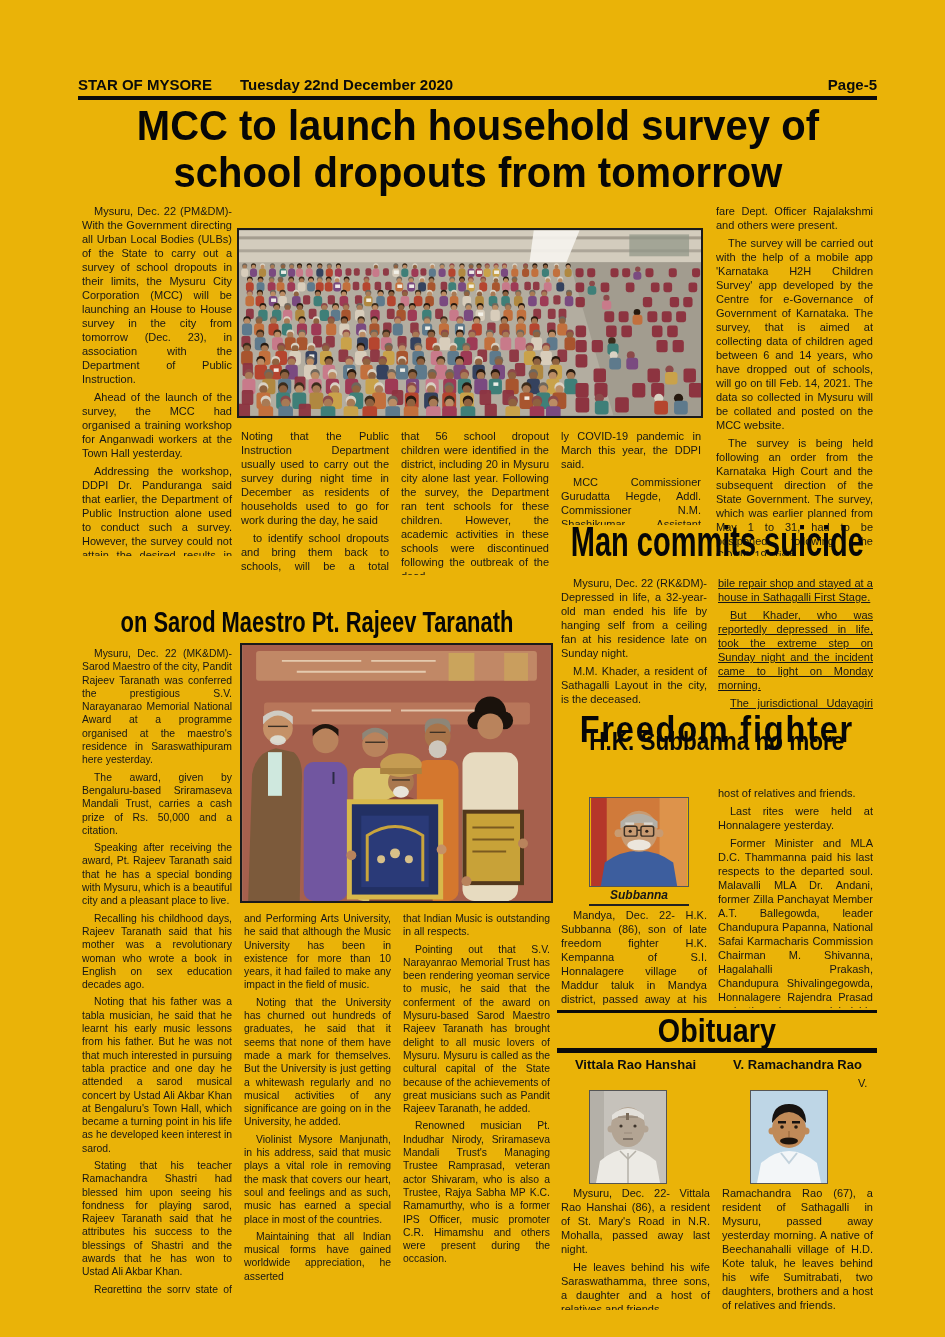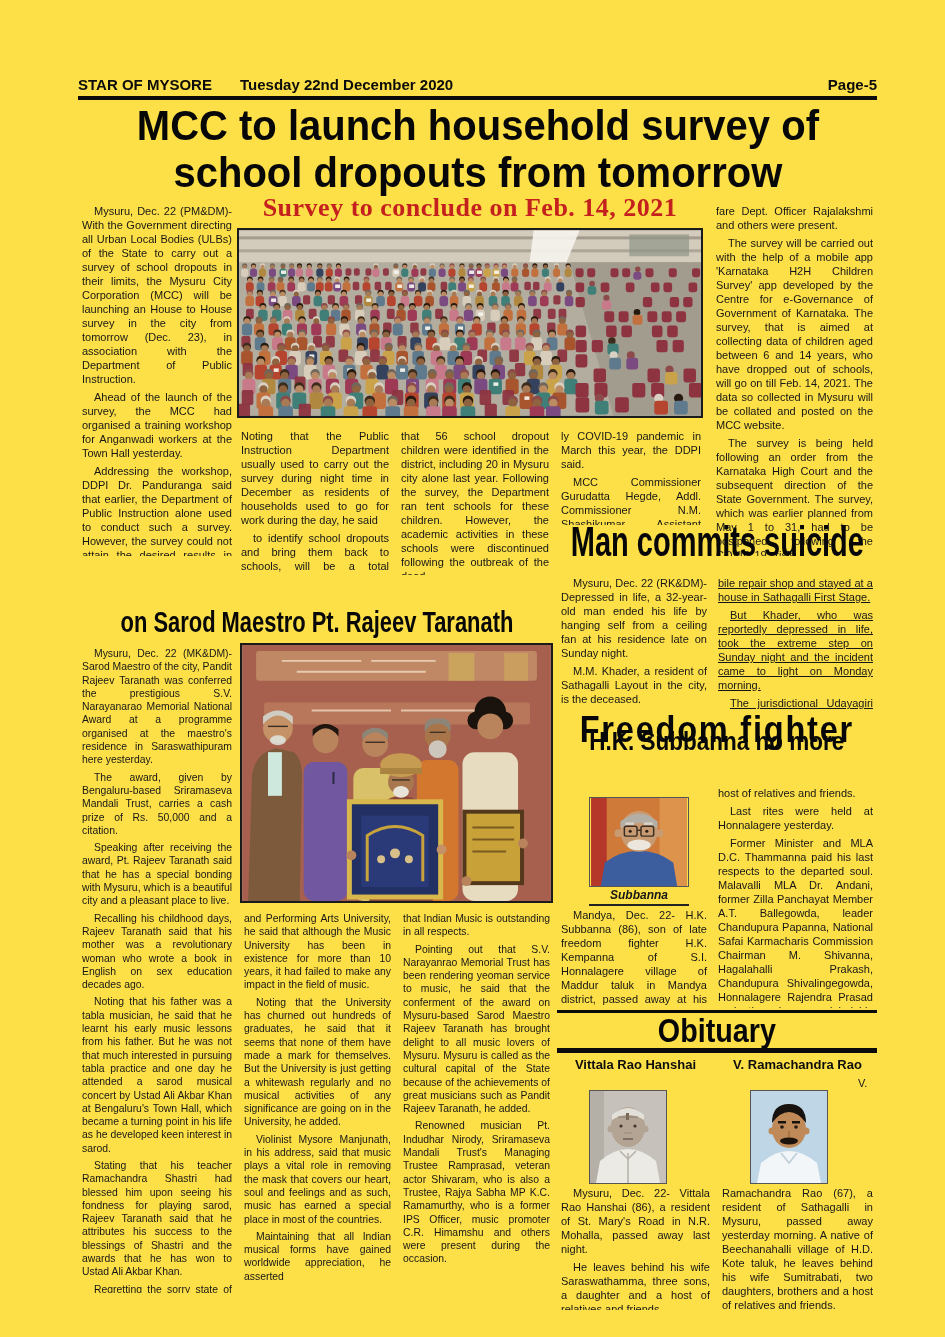--- a/index.html
+++ b/index.html
@@ -1,16 +1,16 @@
 <!DOCTYPE html>
 <html style="--headline_red: #c4201e; --rule_black: #0b0b0b;"><head>
 <meta charset="utf-8">
 <style>
   html,body{margin:0;padding:0;background:#e9e7e2;}
-  .page{position:relative;width:945px;height:1337px;margin:0 auto;background:#fde047;
+  .page{position:relative;width:945px;height:1337px;margin:0 auto;background:#eab308;
         font-family:"Liberation Sans",sans-serif;color:#191919;overflow:hidden;}
   
   .masthead{position:absolute;top:76px;left:78px;width:799px;height:20px;font-size:15px;font-weight:bold;color:#0b0b0b;}
   .masthead .paper{position:absolute;left:0;top:0;}
   .masthead .date{position:absolute;left:162px;top:0;}
   .masthead .pageno{position:absolute;right:0;top:0;}
   .rule{position:absolute;background:#0b0b0b;}
   
   .hl{position:absolute;display:flex;justify-content:center;font-weight:bold;color:#070707;overflow:visible;}
   .cx{display:inline-block;white-space:nowrap;transform-origin:50% 0;}
@@ -54,21 +54,20 @@
   <div class="masthead">
     <span class="paper">STAR OF MYSORE</span>
     <span class="date">Tuesday 22nd December 2020</span>
     <span class="pageno">Page-5</span>
   </div>
   <div class="rule" style="top:96px;left:78px;width:799px;height:4px;"></div>
 
   <div class="hl main-hl">
     <div class="inner">MCC to launch household survey of school dropouts from tomorrow</div>
   </div>
-  <div class="red-sub">Survey to conclude on Feb. 14, 2021</div>
 
   <div class="photo" style="top:228px;left:237px;width:462px;height:186px;">
     <svg id="crowd" width="462" height="186" viewBox="0 0 464 186">
         <rect x="0" y="0" width="464" height="34" fill="#d3ccbd"></rect>
         <rect x="0" y="6" width="464" height="3" fill="#7d766a" opacity="0.55"></rect>
         <rect x="0" y="19" width="464" height="3" fill="#7d766a" opacity="0.45"></rect>
         <rect x="392" y="4" width="60" height="22" fill="#8f9486" opacity="0.7"></rect>
         <polygon points="296,0 342,0 306,88 288,60" fill="#f6f4ee" opacity="0.9"></polygon>
         <rect x="0" y="32" width="464" height="154" fill="#b3ada0"></rect>
         <polygon points="332,32 464,32 464,186 376,186" fill="#a29c8f"></polygon>

